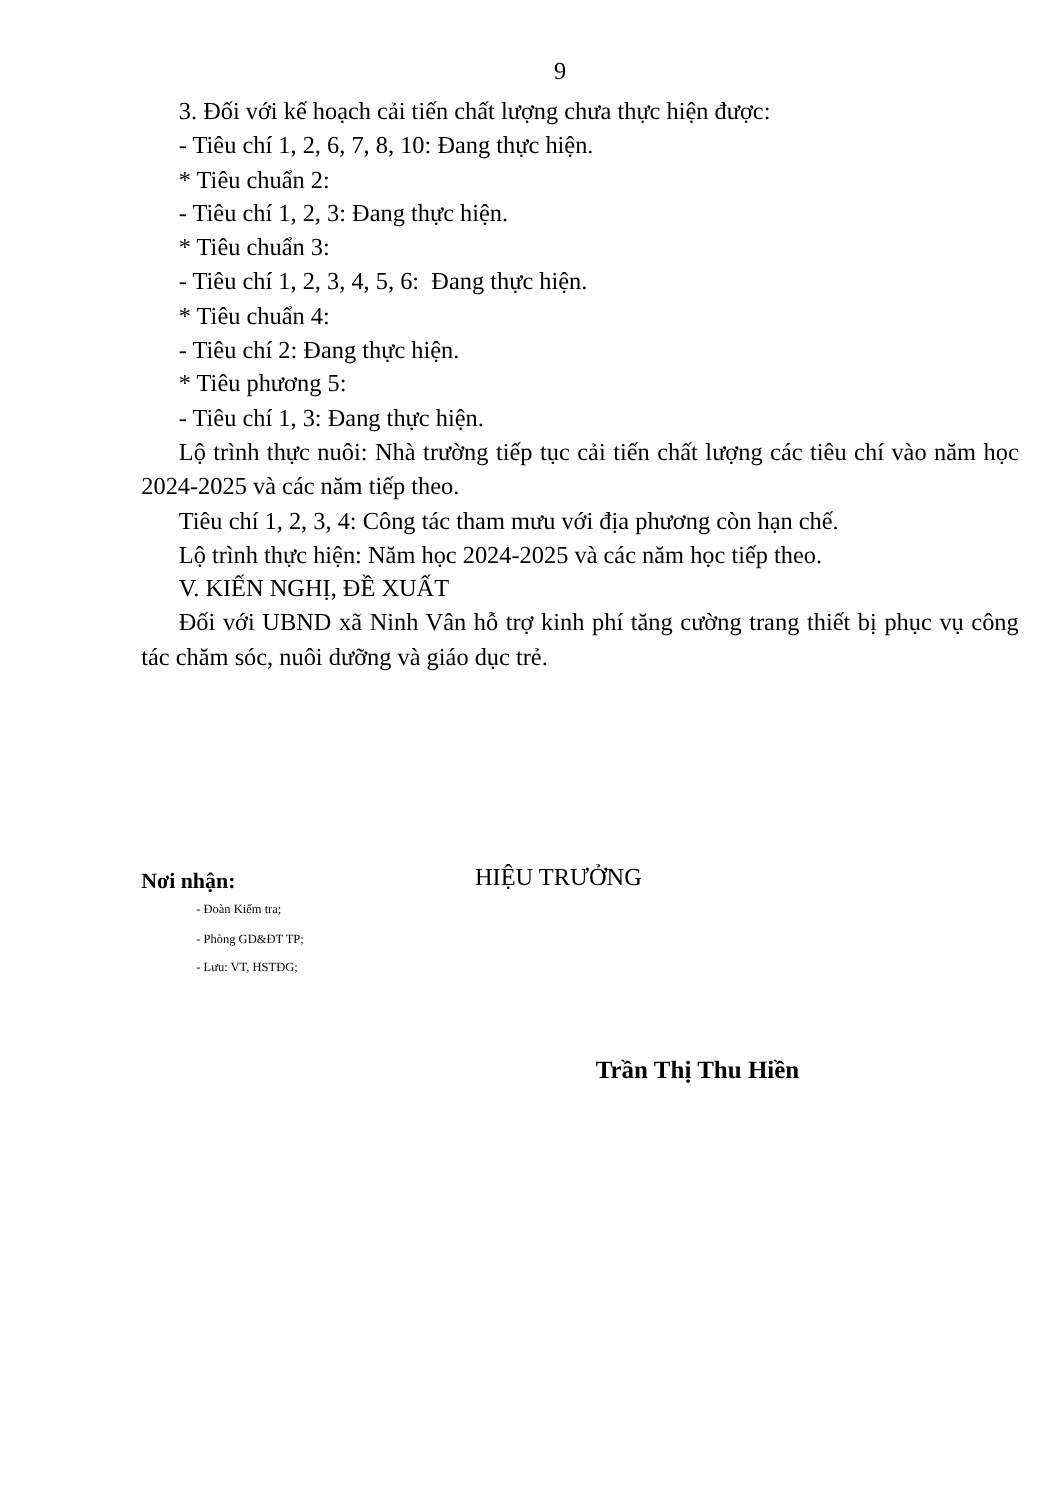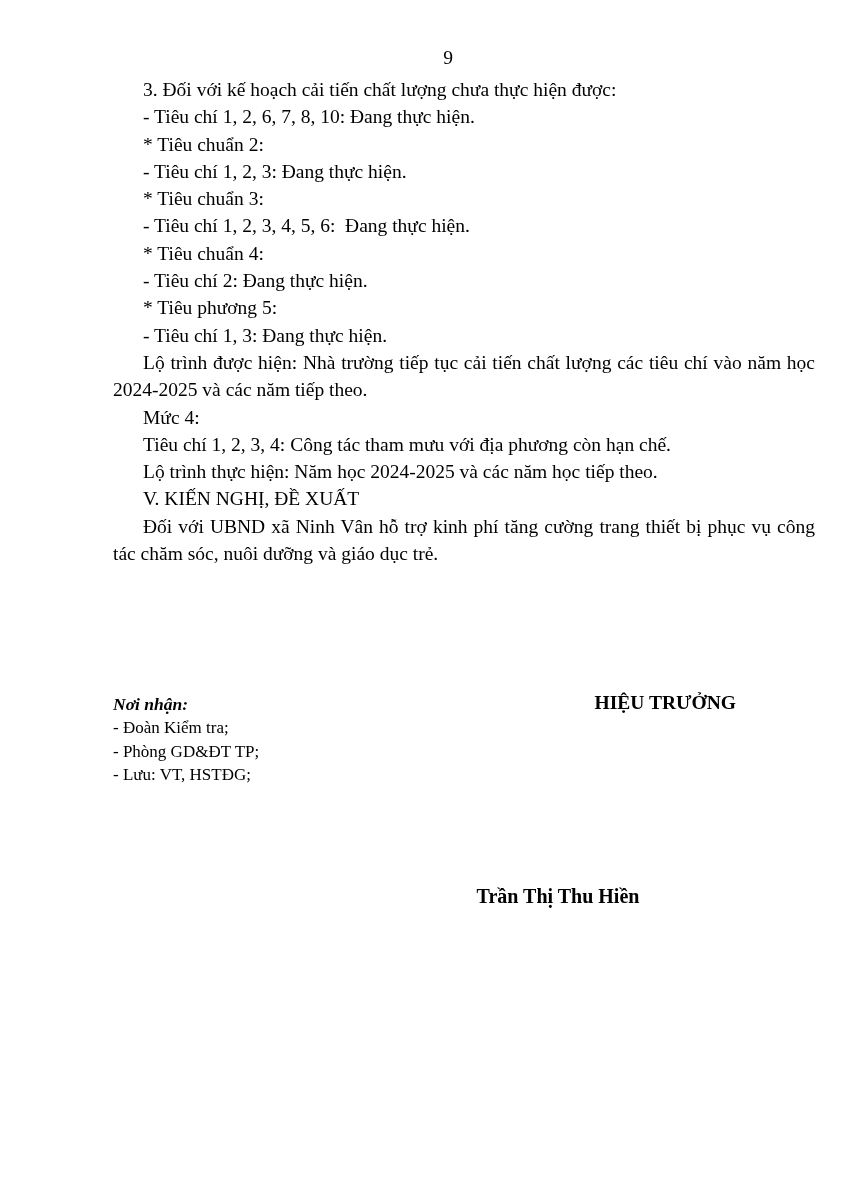--- a/index.html
+++ b/index.html
@@ -33,38 +33,38 @@
     text-align: justify;
   }
   .b { font-weight: normal; }
   .recipients {
     position: absolute;
     left: 113px; top: 692px; width: 260px;
   }
   .recipients-label {
     font-size: 17.5px;
     font-weight: bold;
-    font-style: italic;
     line-height: 24px;
   }
   .recipient-line {
-    font-size: 17px;
+    font-size: 10px;
     line-height: 23.7px;
+    margin-left: 44px;
   }
   .sig-title {
     position: absolute;
     left: 380px; top: 691px; width: 356px;
-    text-align: right;
-    font-weight: bold;
+    text-align: left;
+    font-weight: normal;
     font-size: 19.5px;
     line-height: 24px;
   }
   .sig-name {
     position: absolute;
-    left: 380px; top: 884px; width: 356px;
+    left: 380px; top: 844px; width: 356px;
     text-align: center;
     font-weight: bold;
     font-size: 20px;
     line-height: 24px;
   }
 </style>
 </head>
 <body>
 
 <div class="page">
@@ -75,22 +75,21 @@
     <p class="b">3. Đối với kế hoạch cải tiến chất lượng chưa thực hiện được:</p>
     <p>- Tiêu chí 1, 2, 6, 7, 8, 10: Đang thực hiện.</p>
     <p class="b">* Tiêu chuẩn 2:</p>
     <p>- Tiêu chí 1, 2, 3: Đang thực hiện.</p>
     <p class="b">* Tiêu chuẩn 3:</p>
     <p>- Tiêu chí 1, 2, 3, 4, 5, 6:&nbsp; Đang thực hiện.</p>
     <p class="b">* Tiêu chuẩn 4:</p>
     <p>- Tiêu chí 2: Đang thực hiện.</p>
     <p class="b">* Tiêu phương 5:</p>
     <p>- Tiêu chí 1, 3: Đang thực hiện.</p>
-    <p><span>Lộ trình được hiện: </span><span class="b">N</span><span>hà trường tiếp tục cải tiến chất lượng các tiêu chí vào năm học 2024-2025 và các năm tiếp theo.</span></p>
-    <p class="b">Mức 4:</p>
+    <p><span>Lộ trình thực nuôi: </span><span class="b">N</span><span>hà trường tiếp tục cải tiến chất lượng các tiêu chí vào năm học 2024-2025 và các năm tiếp theo.</span></p>
     <p><span class="b">Tiêu chí 1, 2, 3, 4:</span><span> Công tác tham mưu với địa phương còn hạn chế.</span></p>
     <p>Lộ trình thực hiện: Năm học 2024-2025 và các năm học tiếp theo.</p>
     <p class="b">V. KIẾN NGHỊ, ĐỀ XUẤT</p>
     <p>Đối với UBND xã Ninh Vân hỗ trợ kinh phí tăng cường trang thiết bị phục vụ công tác chăm sóc, nuôi dưỡng và giáo dục trẻ.</p>
   </div>
 
   <div class="recipients">
     <div class="recipients-label">Nơi nhận:</div>
     <div class="recipient-line">- Đoàn Kiểm tra;</div>
     <div class="recipient-line">- Phòng GD&amp;ĐT TP;</div>

